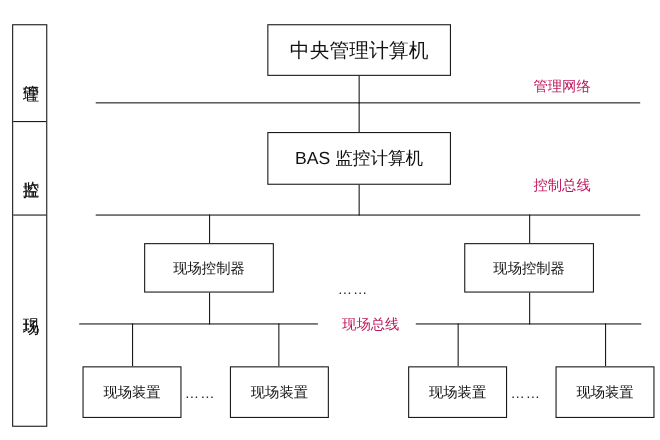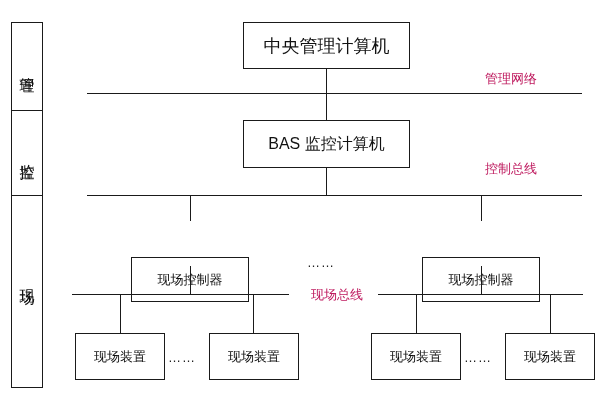--- a/index.html
+++ b/index.html
@@ -58,21 +58,21 @@
     border: 1.5px solid #1a1a1a;
     background: #ffffff;
     display: flex;
     align-items: center;
     justify-content: center;
     color: #111111;
     white-space: nowrap;
   }
   .node.top    { font-size: 18px; }
   .node.bas    { font-size: 16px; }
-  .node.ctrl   { font-size: 13px; margin-top: 36px; }
+  .node.ctrl   { font-size: 13px; }
   .node.dev    { font-size: 13px; }
 
   
   .hline {
     position: absolute;
     height: 0;
     border-top: 1.5px solid #1a1a1a;
     background: transparent;
   }
   .vline {

